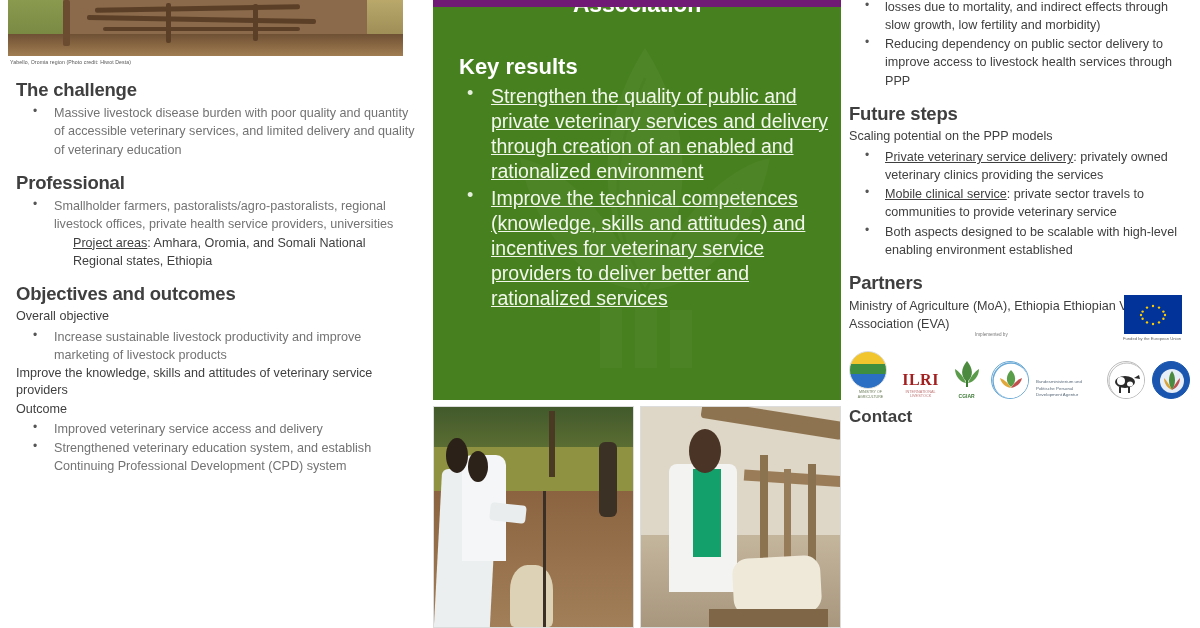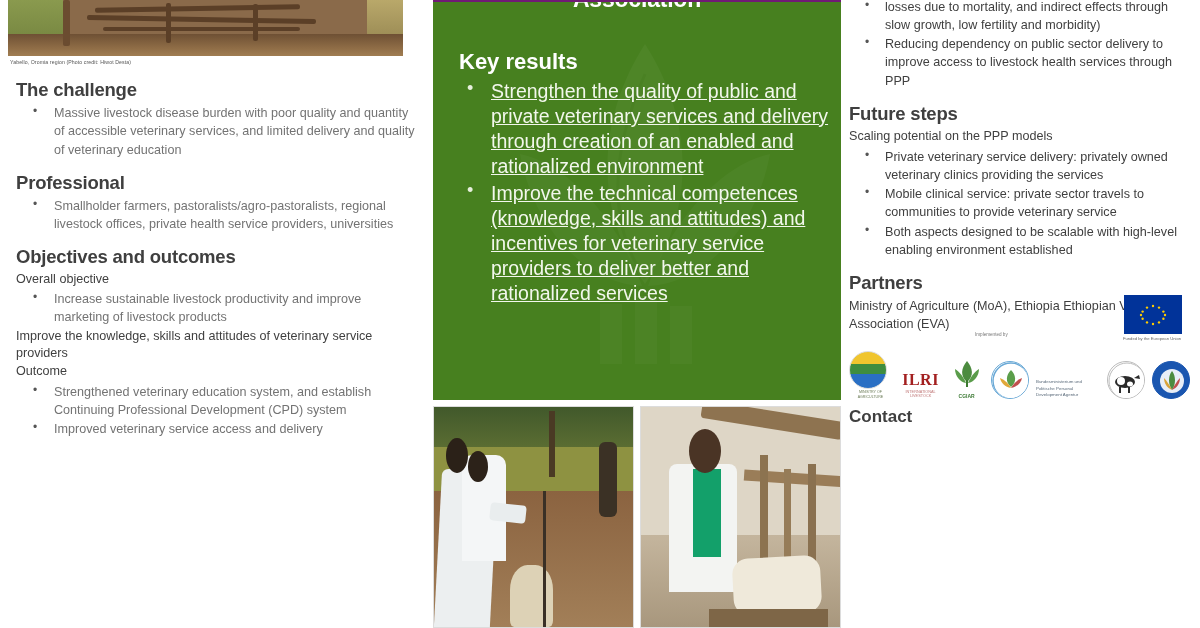--- a/index.html
+++ b/index.html
@@ -86,37 +86,37 @@
     top: -1px;
     font-size: 12px;
     color: #555;
   }
   .indent-note {
     padding-left: 57px;
     font-size: 12.6px;
     line-height: 1.44;
     color: #3f3f3f;
   }
-  .u { }
+  .u { text-decoration: underline; }
 
   
   .col-mid {
     width: 410px;
     height: 628px;
     position: relative;
     background: #ffffff;
     padding-left: 2px;
   }
   .green-box {
     position: relative;
     width: 408px;
     height: 400px;
     background: #47801f;
     overflow: hidden;
-    border-top: 2px solid #701a75;
+    border-top: 7px solid #701a75;
   }
   .leafmark {
     position: absolute;
     left: 52%;
     top: 8%;
     width: 330px;
     height: 360px;
     transform: translateX(-50%);
     opacity: .11;
     pointer-events: none;
@@ -274,31 +274,32 @@
 
     <h2 class="sec">The challenge</h2>
     <ul class="bl">
       <li>Massive livestock disease burden with poor quality and quantity of accessible veterinary services, and limited delivery and quality of veterinary education</li>
     </ul>
 
     <h2 class="sec">Professional</h2>
     <ul class="bl">
       <li>Smallholder farmers, pastoralists/agro-pastoralists, regional livestock offices, private health service providers, universities</li>
     </ul>
+    <div class="indent-note"><span class="u">Project areas</span><span>: Amhara, Oromia, and Somali National Regional states, Ethiopia</span></div>
 
     <h2 class="sec">Objectives and outcomes</h2>
     <div class="sub">Overall objective</div>
     <ul class="bl">
       <li>Increase sustainable livestock productivity and improve marketing of livestock products</li>
     </ul>
     <div class="sub">Improve the knowledge, skills and attitudes of veterinary service providers</div>
     <div class="sub">Outcome</div>
     <ul class="bl">
+      <li>Improved veterinary service access and delivery</li>
       <li>Strengthened veterinary education system, and establish Continuing Professional Development (CPD) system</li>
-      <li>Improved veterinary service access and delivery</li>
     </ul>
   </div>
 
   <div class="col-mid">
     <div class="green-box">
 
       <svg class="leafmark" viewBox="0 0 330 360">
         <path d="M165 10 C120 80 110 170 165 250 C220 170 210 80 165 10 Z" fill="#ffffff" opacity=".35"></path>
         <path d="M165 40 C130 120 128 190 165 245" stroke="#2e5a12" stroke-width="3" fill="none" opacity=".4"></path>
         <path d="M40 120 C90 130 140 190 162 252 C110 250 55 200 40 120 Z" fill="#ffffff" opacity=".28"></path>

